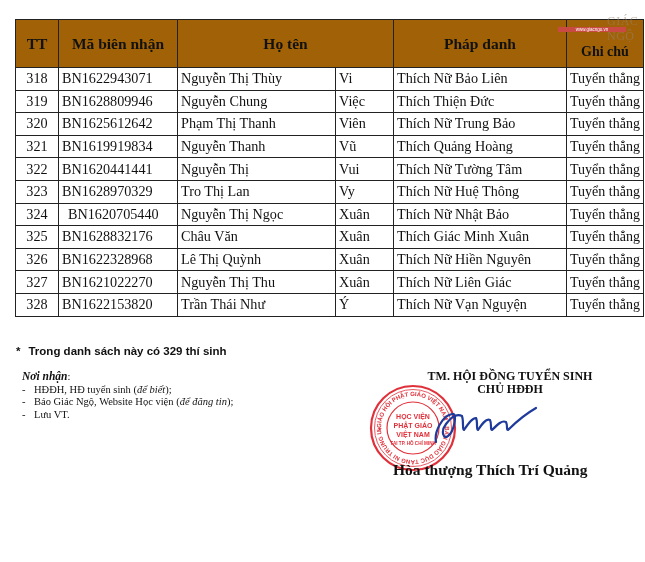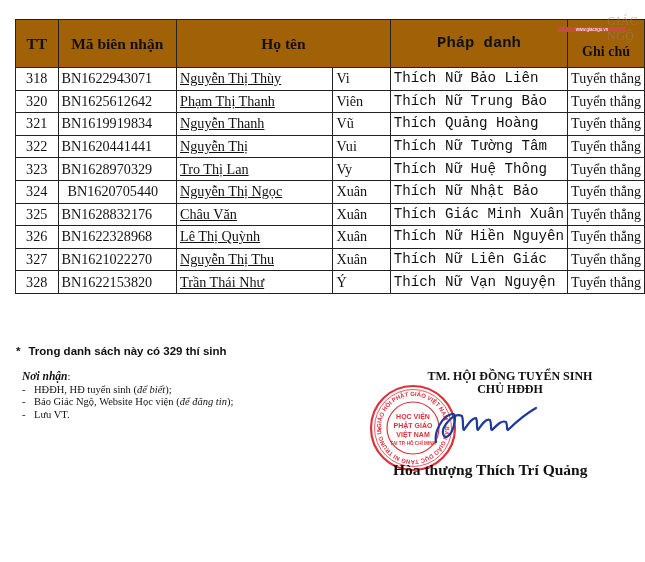--- a/index.html
+++ b/index.html
@@ -2,23 +2,23 @@
 <html><head>
 <meta charset="utf-8">
 <style>
   html, body { margin:0; padding:0; background:#ffffff; }
   body { width:645px; height:562px; position:relative; overflow:hidden; font-family:"Liberation Serif", serif; color:#111; }
   .tbl { position:absolute; left:15px; top:19px; border-collapse:collapse; table-layout:fixed; }
   .tbl td, .tbl th { border:1.4px solid #222; padding:0 3px; font-size:14.2px; height:21.6px; line-height:21px; white-space:nowrap; overflow:hidden; }
   .tbl thead th { background:#a16207; font-weight:bold; font-size:15.5px; height:31px; text-align:center; }
   .c-tt { width:36px; text-align:center; }
   .c-ma { width:106px; }
-  .c-ho { width:151px;text-decoration:underline; }
+  .c-ho { width:151px; }
   .c-ten { width:51px;margin-top:32px; }
-  .c-pd { width:166px;font-family:Liberation Mono, monospace; }
+  .c-pd { width:166px; }
   .c-gc { width:69px; font-size:14px !important; }
   .indent { padding-left:9px !important; }
   .watermark { position:absolute; left:556px; top:17px; width:74px; height:22px; pointer-events:none; }
   .wm-text { position:absolute; left:3px; top:-3px; font-family:"Liberation Serif", serif; font-size:12px; color:rgba(150,130,110,0.55); letter-spacing:0.5px;margin-left:48px; }
   .wm-bar { position:absolute; left:2px; top:10px; width:68px; height:5px; background:#c94a43; color:#fff; font-size:4.5px; line-height:5px; text-align:center; font-family:"Liberation Sans", sans-serif; }
   .note-main { position:absolute; left:16px; top:345px; font-family:"Liberation Sans", sans-serif; font-weight:bold; font-size:11.5px; color:#111; }
   .note-main .star { margin-right:8px; }
   .recv { position:absolute; left:22px; top:370px; font-size:10.5px; line-height:12.6px; }
   .recv-title { font-weight:bold; font-style:italic; font-size:11.5px;margin-top:9px; }
   .recv-item { display:block; }
@@ -41,20 +41,28 @@
       <th class="c-gc" style="padding-top:16px;">Ghi chú</th>
     </tr>
   </thead>
   <tbody id="tbody">
     <tr>
         <td class="c-tt">318</td>
         <td class="c-ma">BN1622943071</td>
         <td class="c-ho">Nguyễn Thị Thùy</td>
         <td class="c-ten">Vi</td>
         <td class="c-pd">Thích Nữ Bảo Liên</td>
+        <td class="c-gc">Tuyển thẳng</td>
+      </tr>
+    <tr>
+        <td class="c-tt">319</td>
+        <td class="c-ma">BN1628809946</td>
+        <td class="c-ho">Nguyễn Chung</td>
+        <td class="c-ten">Việc</td>
+        <td class="c-pd">Thích Thiện Đức</td>
         <td class="c-gc">Tuyển thẳng</td>
       </tr>
     <tr>
         <td class="c-tt">320</td>
         <td class="c-ma">BN1625612642</td>
         <td class="c-ho">Phạm Thị Thanh</td>
         <td class="c-ten">Viên</td>
         <td class="c-pd">Thích Nữ Trung Bảo</td>
         <td class="c-gc">Tuyển thẳng</td>
       </tr>

